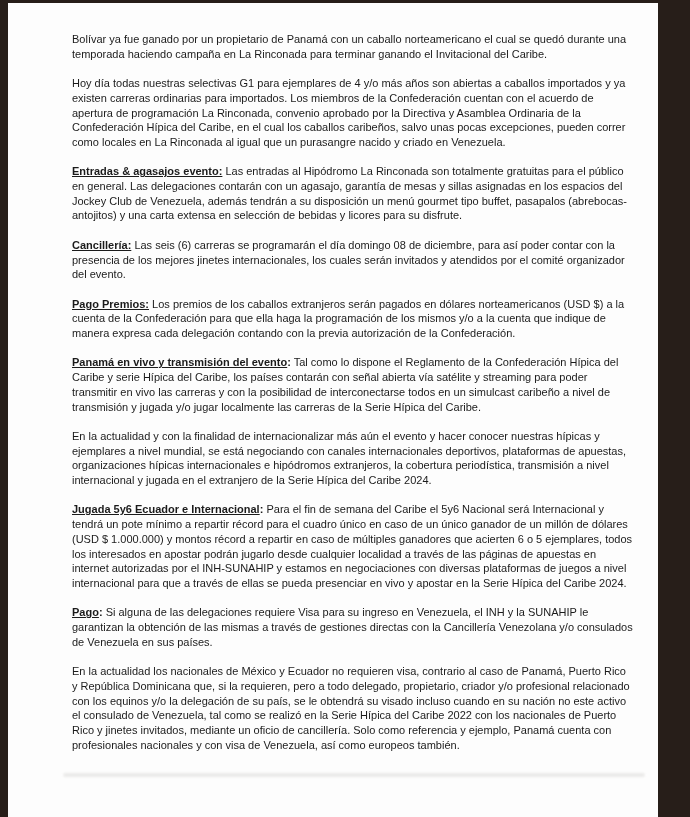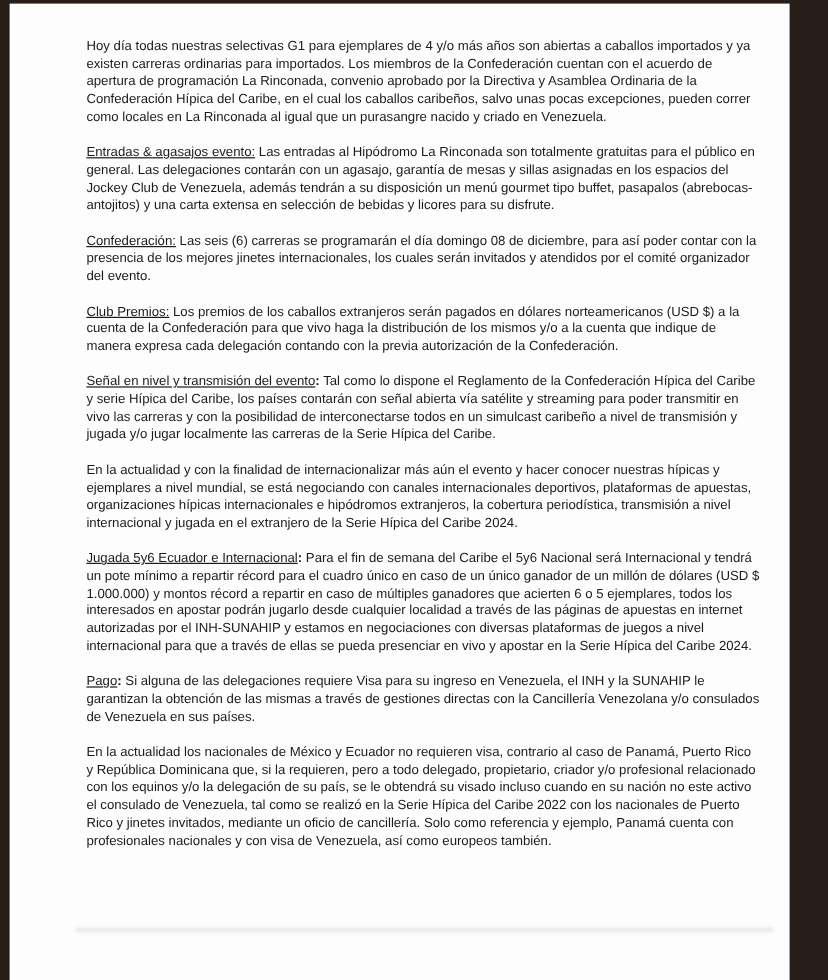--- a/index.html
+++ b/index.html
@@ -30,21 +30,21 @@
     color: #1b1b1b;
     font-size: 11px;
     line-height: 14.7px;
     text-align: left;
   }
   p.para {
     margin: 0 0 14.7px 0;
     padding: 0;
   }
   .hd {
-    font-weight: normal;
+    font-weight: bold;
     text-decoration: underline;
   }
   .sep {
     font-weight: bold;
   }
   .scan-artifact {
     position: absolute;
     left: 55px;
     top: 770px;
     width: 582px;
@@ -53,34 +53,36 @@
     filter: blur(1.2px);
     border-radius: 2px;
   }
 </style>
 </head>
 <body>
 
 <div class="page">
   <div class="content">
 
+    <p class="para"><span class="hd"></span><span class="sep"></span>
+      <span>Bolívar ya fue ganado por un propietario de Panamá con un caballo norteamericano el cual se quedó durante una temporada haciendo campaña en La Rinconada para terminar ganando el Invitacional del Caribe.</span></p>
 
     <p class="para"><span class="hd"></span><span class="sep"></span>
       <span>Hoy día todas nuestras selectivas G1 para ejemplares de 4 y/o más años son abiertas a caballos importados y ya existen carreras ordinarias para importados.  Los miembros de la Confederación cuentan con el acuerdo de apertura de programación La Rinconada, convenio aprobado por la Directiva y Asamblea Ordinaria de la Confederación Hípica del Caribe, en el cual los caballos caribeños, salvo unas pocas excepciones, pueden correr como locales en La Rinconada al igual que un purasangre nacido y criado en Venezuela.</span></p>
 
     <p class="para"><span class="hd">Entradas &amp; agasajos evento:</span><span class="sep"></span>
       <span>Las entradas al Hipódromo La Rinconada son totalmente gratuitas para el público en general.  Las delegaciones contarán con un agasajo, garantía de mesas y sillas asignadas en los espacios del Jockey Club de Venezuela, además tendrán a su disposición un menú gourmet tipo buffet, pasapalos (abrebocas-antojitos) y una carta extensa en selección de bebidas y licores para su disfrute.</span></p>
 
-    <p class="para"><span class="hd">Confederación:</span><span class="sep"></span>
+    <p class="para"><span class="hd">Cancillería:</span><span class="sep"></span>
       <span>Las seis (6) carreras se programarán el día domingo 08 de diciembre, para así poder contar con la presencia de los mejores jinetes internacionales, los cuales serán invitados y atendidos por el comité organizador del evento.</span></p>
 
-    <p class="para"><span class="hd">Club Premios:</span><span class="sep"></span>
-      <span>Los premios de los caballos extranjeros serán pagados en dólares norteamericanos (USD $) a la cuenta de la Confederación para que vivo haga la distribución de los mismos y/o a la cuenta que indique de manera expresa cada delegación contando con la previa autorización de la Confederación.</span></p>
+    <p class="para"><span class="hd">Pago Premios:</span><span class="sep"></span>
+      <span>Los premios de los caballos extranjeros serán pagados en dólares norteamericanos (USD $) a la cuenta de la Confederación para que ella haga la programación de los mismos y/o a la cuenta que indique de manera expresa cada delegación contando con la previa autorización de la Confederación.</span></p>
 
-    <p class="para"><span class="hd">Señal en nivel y transmisión del evento</span><span class="sep">:</span>
+    <p class="para"><span class="hd">Panamá en vivo y transmisión del evento</span><span class="sep">:</span>
       <span>Tal como lo dispone el Reglamento de la Confederación Hípica del Caribe y serie Hípica del Caribe, los países contarán con señal abierta vía satélite y streaming para poder transmitir en vivo las carreras y con la posibilidad de interconectarse todos en un simulcast caribeño a nivel de transmisión y jugada y/o jugar localmente las carreras de la Serie Hípica del Caribe.</span></p>
 
     <p class="para"><span class="hd"></span><span class="sep"></span>
       <span>En la actualidad y con la finalidad de internacionalizar más aún el evento y hacer conocer nuestras hípicas y ejemplares a nivel mundial, se está negociando con canales internacionales deportivos, plataformas de apuestas, organizaciones hípicas internacionales e hipódromos extranjeros, la cobertura periodística, transmisión a nivel internacional y jugada en el extranjero de la Serie Hípica del Caribe 2024.</span></p>
 
     <p class="para"><span class="hd">Jugada 5y6 Ecuador e Internacional</span><span class="sep">:</span>
       <span>Para el fin de semana del Caribe el 5y6 Nacional será Internacional y tendrá un pote mínimo a repartir récord para el cuadro único en caso de un único ganador de un millón de dólares (USD $ 1.000.000) y montos récord a repartir en caso de múltiples ganadores que acierten 6 o 5 ejemplares, todos los interesados en apostar podrán jugarlo desde cualquier localidad a través de las páginas de apuestas en internet autorizadas por el INH-SUNAHIP y estamos en negociaciones con diversas plataformas de juegos a nivel internacional para que a través de ellas se pueda presenciar en vivo y apostar en la Serie Hípica del Caribe 2024.</span></p>
 
     <p class="para"><span class="hd">Pago</span><span class="sep">:</span>
       <span>Si alguna de las delegaciones requiere Visa para su ingreso en Venezuela, el INH y la SUNAHIP le garantizan la obtención de las mismas a través de gestiones directas con la Cancillería Venezolana y/o consulados de Venezuela en sus países.</span></p>

